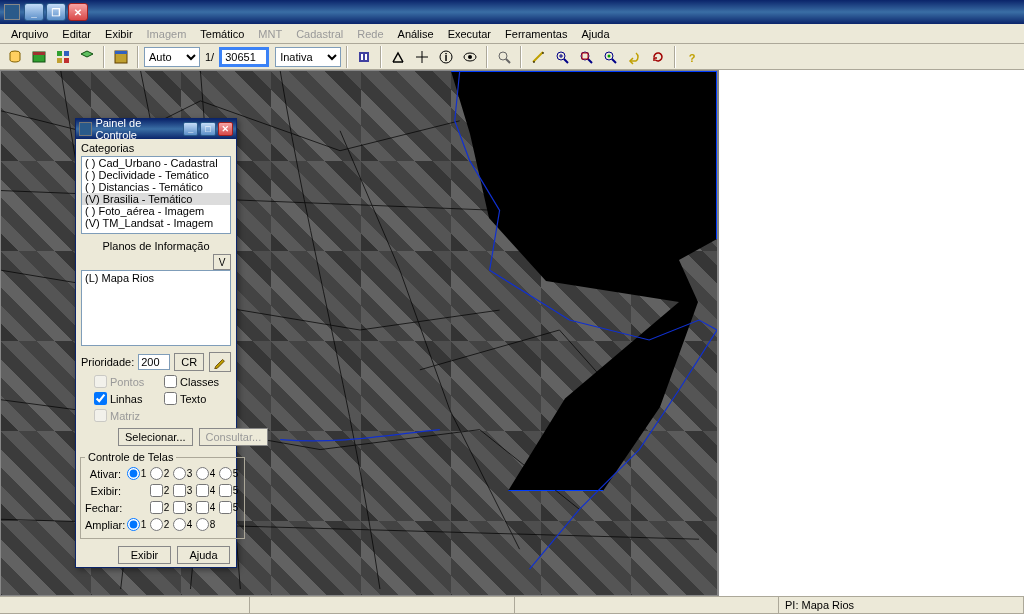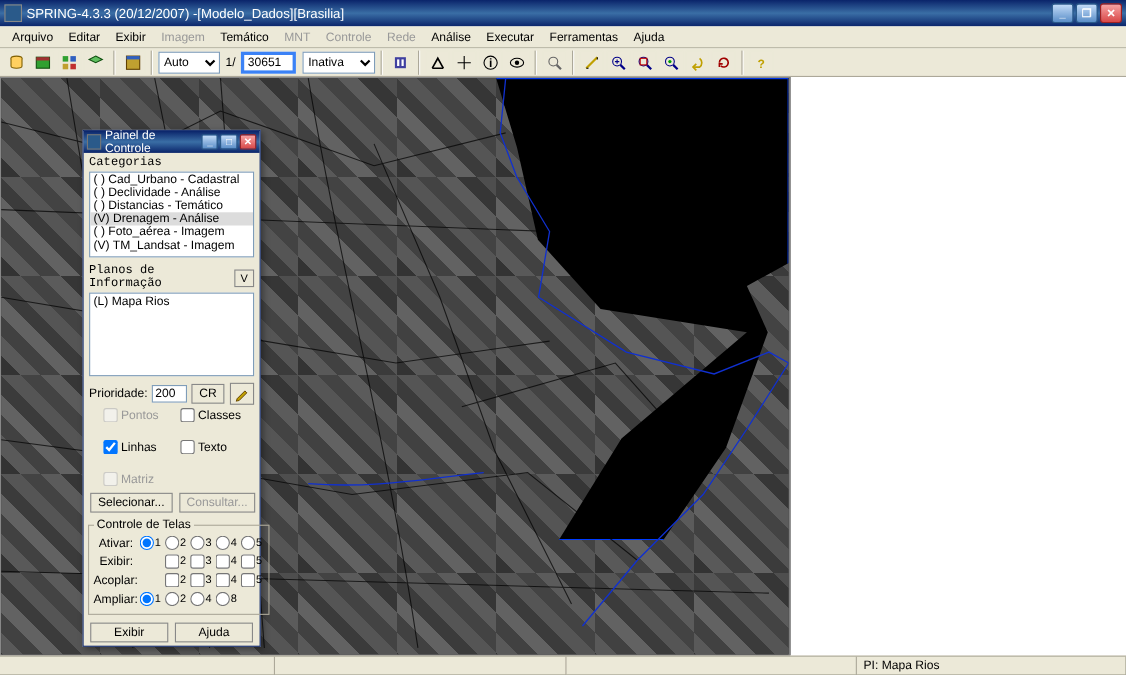--- a/index.html
+++ b/index.html
@@ -52,66 +52,65 @@
 .statusbar .cell { border:1px solid #aca899; border-top:none; border-left:none; height:100%; padding:1px 6px; display:flex; align-items:center; }
 
 
 .dialog { position:absolute; left:75px; top:118px; width:162px; background:#ece9d8; border:1px solid #0a246a; box-shadow:2px 2px 6px rgba(0,0,0,.4); }
 .dialog .dlg-title { height:20px; background:linear-gradient(to bottom,#0a246a,#3a6ea5,#0a246a); color:#fff; display:flex; align-items:center; padding:0 3px; font-size:11px; }
 .dialog .dlg-title .t-icon { width:14px; height:14px; background:#2a5a8a; margin-right:3px; border:1px solid #777; }
 .dialog .dlg-title .spacer { flex:1; }
 .dialog .dlg-title .dbtn { width:16px; height:14px; background:linear-gradient(to bottom,#c4dcf8,#5a8ec8); border:1px solid #2a5a8a; border-radius:2px; margin-left:2px; display:flex; align-items:center; justify-content:center; font-size:9px; color:#fff; font-weight:bold; }
 .dialog .dlg-title .dbtn.close { background:linear-gradient(to bottom,#f8a4a4,#d84848); border-color:#a02020; }
 .dialog .section { padding:3px 5px; }
-.dialog .section-label { font-size:11px; margin-bottom:2px;font-family:Liberation Mono, monospace; }
+.dialog .section-label { font-size:11px; margin-bottom:2px; }
 .dialog .listbox { width:100%; height:78px; background:#fff; border:1px solid #7f9db9; overflow-y:scroll; font-size:11px; }
 .dialog .listbox .li { padding:0 3px; white-space:nowrap; cursor:default; }
 .dialog .listbox .li.sel { background:#dcdcdc; }
-.dialog .planos-head { display:flex; align-items:center; }
+.dialog .planos-head { display:flex; align-items:center;flex-direction:column; }
 .dialog .planos-head .vbtn { width:18px; height:16px; border:1px solid #888; background:#ece9d8; font-size:10px; display:flex; align-items:center; justify-content:center; margin-left:auto; }
 .dialog .planos-box { width:100%; height:76px; background:#fff; border:1px solid #7f9db9; font-size:11px; padding:1px 3px; }
 .dialog .row { display:flex; align-items:center; gap:4px; padding:3px 5px; }
 .dialog input[type=text] { border:1px solid #7f9db9; font-size:11px; padding:1px 2px; }
 .dialog .btn { border:1px solid #888; background:#ece9d8; font-size:11px; padding:1px 6px; min-height:18px; }
 .dialog .penbtn { width:22px; height:20px; border:1px solid #888; background:#ece9d8; margin-left:auto; display:flex; align-items:center; justify-content:center; }
-.dialog .chk-grid { display:grid; grid-template-columns:1fr 1fr; gap:16px 8px; padding:0 10px 3px 18px; }
+.dialog .chk-grid { display:grid; grid-template-columns:1fr 1fr; gap:4px 8px; padding:0 10px 3px 18px; }
 .dialog .chk-grid label { font-size:11px; display:flex; align-items:center; gap:3px; }
 .dialog .chk-grid label.dis { color:#999; }
-.dialog .btnrow { display:flex; gap:6px; padding:3px 6px; }
+.dialog .btnrow { display:flex; gap:6px; padding:3px 6px;margin-left:36px; }
 .dialog .btn.wide { flex:1; }
 .dialog fieldset { border:1px solid #aca899; margin:2px 4px 4px; padding:2px 4px 5px; }
 .dialog fieldset legend { font-size:11px; padding:0 3px; }
 .dialog .radio-row { display:flex; align-items:center; gap:0; font-size:11px; padding:1px 0; height:17px; }
 .dialog .radio-row .lbl { width:40px; text-align:right; padding-right:4px; }
 .dialog .radio-row .opt { width:23px; display:flex; align-items:center; justify-content:center; gap:1px; }
 .dialog .radio-row .opt input { margin:0; }
 .dialog .radio-row .num { font-size:10px; }
 
 </style>
 </head>
 <body>
 
 <div class="titlebar">
   <span class="app-icon"></span>
-  <span class="title-text">SPRING-4.3.3 (20/12/2007) -[Modelo_Dados][Brasilia]</span>
   <div class="win-controls">
     <div class="win-btn">_</div>
     <div class="win-btn">❐</div>
     <div class="win-btn close">✕</div>
   </div>
 </div>
 
 <div class="menubar">
   <span class="menu-item">Arquivo</span>
   <span class="menu-item">Editar</span>
   <span class="menu-item">Exibir</span>
   <span class="menu-item disabled">Imagem</span>
   <span class="menu-item">Temático</span>
   <span class="menu-item disabled">MNT</span>
-  <span class="menu-item disabled">Controle</span>
+  <span class="menu-item disabled">Cadastral</span>
   <span class="menu-item disabled">Rede</span>
   <span class="menu-item">Análise</span>
   <span class="menu-item">Executar</span>
   <span class="menu-item">Ferramentas</span>
   <span class="menu-item">Ajuda</span>
 </div>
 
 <div class="toolbar">
   <div class="tbtn">
       <svg viewBox="0 0 16 16">
@@ -277,23 +276,23 @@
     <span class="spacer"></span>
     <span class="dbtn">_</span>
     <span class="dbtn">□</span>
     <span class="dbtn close">✕</span>
   </div>
 
   <div class="section">
     <div class="section-label">Categorias</div>
     <div class="listbox">
       <div class="li">( ) Cad_Urbano - Cadastral</div>
-      <div class="li">( ) Declividade - Análise</div>
+      <div class="li">( ) Declividade - Temático</div>
       <div class="li">( ) Distancias - Temático</div>
-      <div class="li sel">(V) Drenagem - Análise</div>
+      <div class="li sel">(V) Brasilia - Temático</div>
       <div class="li">( ) Foto_aérea - Imagem</div>
       <div class="li">(V) TM_Landsat - Imagem</div>
     </div>
   </div>
 
   <div class="section">
     <div class="planos-head">
       <span class="section-label">Planos de Informação</span>
       <span class="vbtn">V</span>
     </div>
@@ -380,21 +379,21 @@
       <span class="opt">
           <input type="checkbox" style="">
           <span class="num">4</span>
         </span>
       <span class="opt">
           <input type="checkbox" style="">
           <span class="num">5</span>
         </span>
     </div>
     <div class="radio-row">
-      <span class="lbl">Acoplar:</span>
+      <span class="lbl">Fechar:</span>
       <span class="opt"></span>
       <span class="opt">
           <input type="checkbox" style="">
           <span class="num">2</span>
         </span>
       <span class="opt">
           <input type="checkbox" style="">
           <span class="num">3</span>
         </span>
       <span class="opt">

